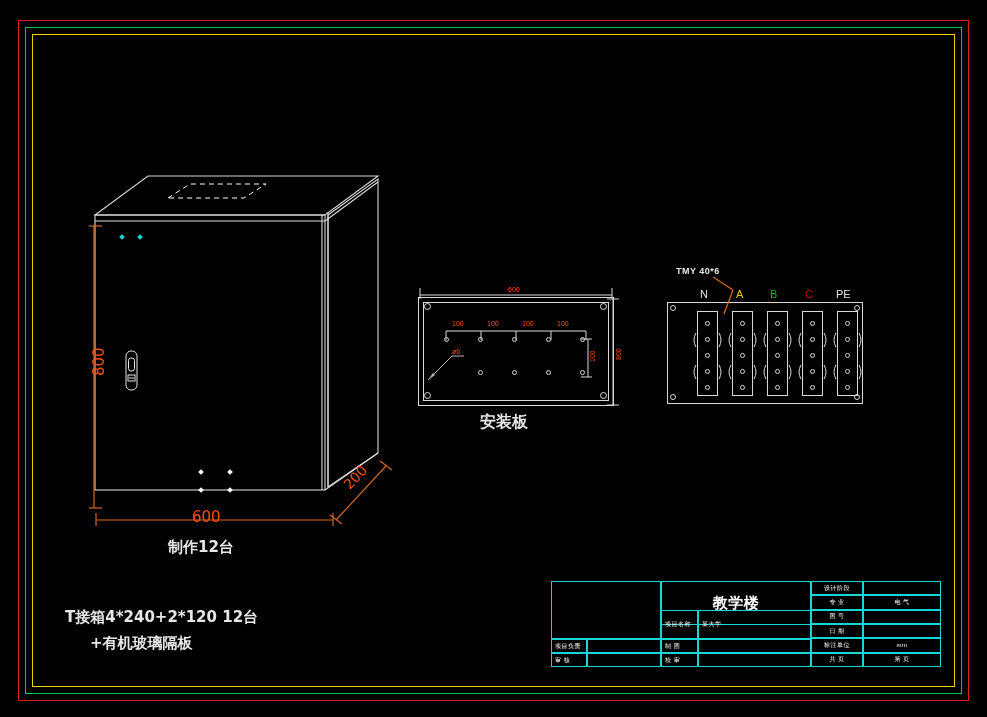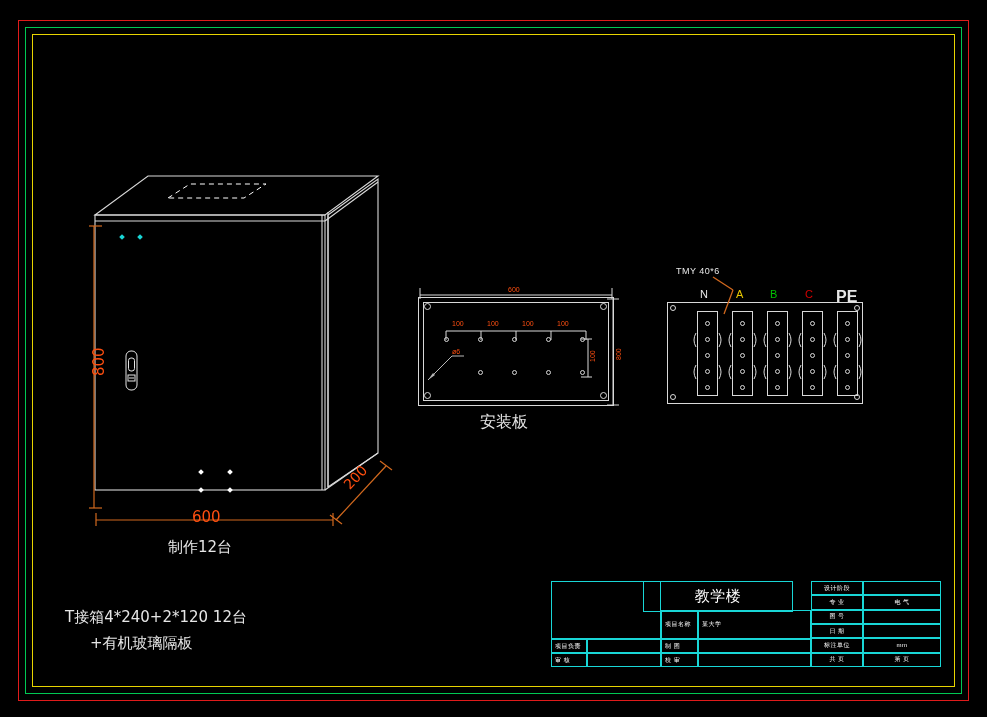--- a/index.html
+++ b/index.html
@@ -13,21 +13,21 @@
 
   
   .border{position:absolute;box-sizing:border-box;}
   .border-red{left:18px;top:20px;width:951px;height:681px;border:1.5px solid #e01b1b;}
   .border-grn{left:25px;top:27px;width:937px;height:667px;border:1.5px solid #00c853;}
   .border-yel{left:32px;top:34px;width:923px;height:653px;border:1.5px solid #e8d400;}
   .rect{position:absolute;box-sizing:border-box;border:1px solid #d9d9d9;}
 
   
   .t{position:absolute;white-space:nowrap;line-height:1;}
-  .t-w{color:#e6e6e6;}
+  .t-w{color:#e6e6e6;font-weight:bold;}
   .t-o{color:#ff4f10;}
   .cn{font-family:"DejaVu Sans","Liberation Sans",sans-serif;}
   .vert{transform:rotate(-90deg);transform-origin:0 0;}
 
   
   .poly{position:absolute;}
   .poly svg{display:block;overflow:visible;}
 
   
   .hole{position:absolute;box-sizing:border-box;border:1px solid #d9d9d9;border-radius:50%;}
@@ -339,36 +339,36 @@
         <line x1="21" y1="14" x2="12" y2="38"></line>
       </g>
     </svg>
   </div>
 
   <div id="phase-labels">
       <div class="t" style="left: 700px; top: 289px; font-size: 11px; color: rgb(230, 230, 230);">N</div>
       <div class="t" style="left: 736px; top: 289px; font-size: 11px; color: rgb(232, 200, 0);">A</div>
       <div class="t" style="left: 770px; top: 289px; font-size: 11px; color: rgb(0, 192, 0);">B</div>
       <div class="t" style="left: 805px; top: 289px; font-size: 11px; color: rgb(212, 0, 0);">C</div>
-      <div class="t" style="left: 836px; top: 289px; font-size: 16px; color: rgb(230, 230, 230); font-weight: bold;">PE</div>
+      <div class="t" style="left: 836px; top: 289px; font-size: 11px; color: rgb(230, 230, 230);">PE</div>
     </div>
 
   <div class="t t-w cn" style="left:65px;top:610px;font-size:15px;">T接箱4*240+2*120        12台</div>
   <div class="t t-w cn" style="left:90px;top:636px;font-size:15px;">+有机玻璃隔板</div>
 
   <div class="tb" style="left:551px;top:581px;width:390px;height:86px;">
 
     <div class="tbcell" style="left:0px;top:0px;width:110px;height:58px;"></div>
 
     <div class="tbcell lft" style="left:0px;top:58px;width:36px;height:14px;">项目负责</div>
     <div class="tbcell" style="left:36px;top:58px;width:74px;height:14px;"></div>
     <div class="tbcell lft" style="left:0px;top:72px;width:36px;height:14px;">审    核</div>
     <div class="tbcell" style="left:36px;top:72px;width:74px;height:14px;"></div>
 
-    <div class="tbcell big cn" style="left:92px;top:0px;width:150px;height:31px;">教学楼</div>
+    <div class="tbcell big cn" style="left:110px;top:0px;width:150px;height:44px;font-weight:bold;">教学楼</div>
 
     <div class="tbcell lft" style="left:110px;top:29px;width:37px;height:29px;">项目名称</div>
     <div class="tbcell lft" style="left:147px;top:29px;width:113px;height:29px;">某大学</div>
 
     <div class="tbcell lft" style="left:110px;top:58px;width:37px;height:14px;">制    图</div>
     <div class="tbcell" style="left:147px;top:58px;width:113px;height:14px;"></div>
     <div class="tbcell lft" style="left:110px;top:72px;width:37px;height:14px;">校    审</div>
     <div class="tbcell" style="left:147px;top:72px;width:113px;height:14px;"></div>
 
     <div id="tb-right">

